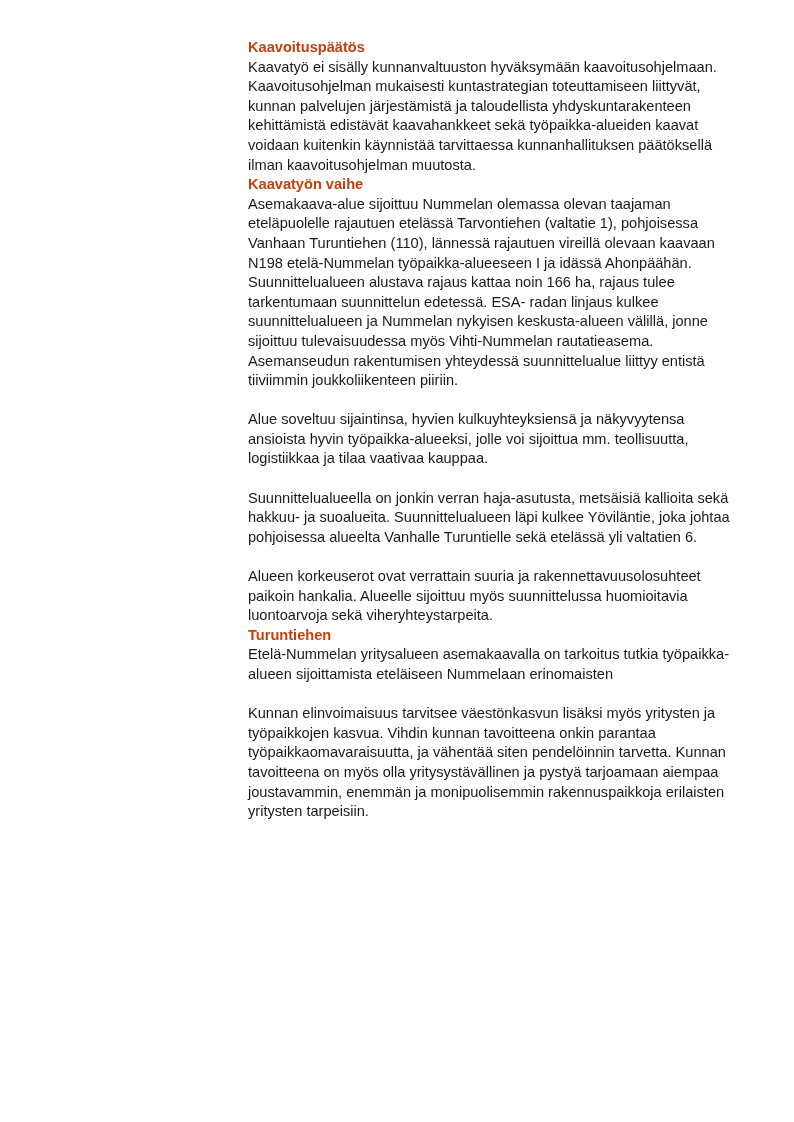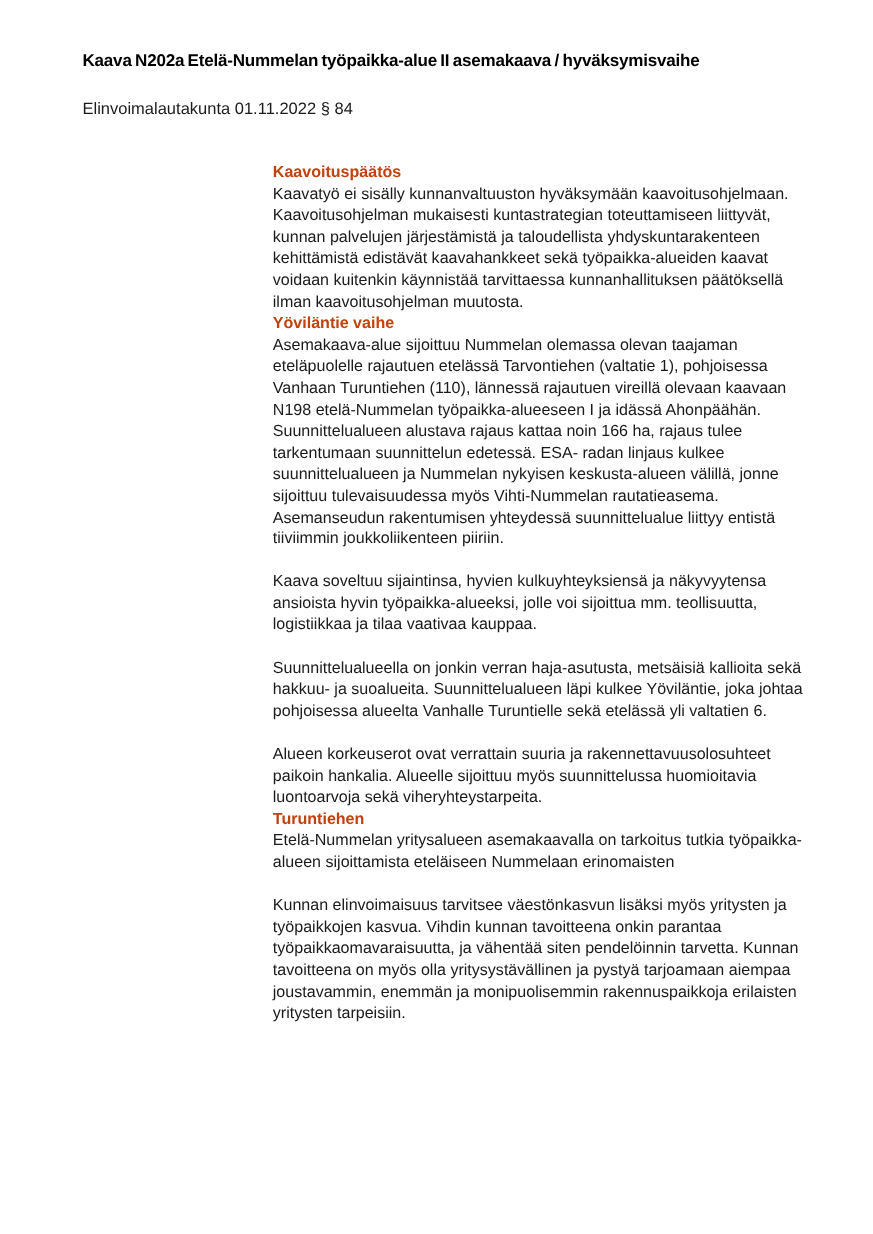--- a/index.html
+++ b/index.html
@@ -57,39 +57,35 @@
   }
   .doc-content p:last-child {
     margin-bottom: 0;
   }
 </style>
 </head>
 <body>
 
 <div class="page">
 
-  <header class="doc-header">
-    <h1 class="doc-title">Kaava N202a Etelä-Nummelan työpaikka-alue II asemakaava / hyväksymisvaihe</h1>
-    <p class="doc-subtitle">Elinvoimalautakunta 01.11.2022 § 84</p>
-  </header>
 
   <main class="doc-content">
 
     <section>
       <h2 class="section-heading">Kaavoituspäätös</h2>
       <p>Kaavatyö ei sisälly kunnanvaltuuston hyväksymään kaavoitusohjelmaan. Kaavoitusohjelman mukaisesti kuntastrategian toteuttamiseen liittyvät, kunnan palvelujen järjestämistä ja taloudellista yhdyskuntarakenteen kehittämistä edistävät kaavahankkeet sekä työpaikka-alueiden kaavat voidaan kuitenkin käynnistää tarvittaessa kunnanhallituksen päätöksellä ilman kaavoitusohjelman muutosta.</p>
     </section>
 
     <section>
-      <h2 class="section-heading">Yöviläntie vaihe</h2>
+      <h2 class="section-heading">Kaavatyön vaihe</h2>
     </section>
 
     <section>
       <p>Asemakaava-alue sijoittuu Nummelan olemassa olevan taajaman eteläpuolelle rajautuen etelässä Tarvontiehen (valtatie 1), pohjoisessa Vanhaan Turuntiehen (110), lännessä rajautuen vireillä olevaan kaavaan N198 etelä-Nummelan työpaikka-alueeseen I ja idässä Ahonpäähän. Suunnittelualueen alustava rajaus kattaa noin 166 ha, rajaus tulee tarkentumaan suunnittelun edetessä. ESA- radan linjaus kulkee suunnittelualueen ja Nummelan nykyisen keskusta-alueen välillä, jonne sijoittuu tulevaisuudessa myös Vihti-Nummelan rautatieasema. Asemanseudun rakentumisen yhteydessä suunnittelualue liittyy entistä tiiviimmin joukkoliikenteen piiriin.</p>
-      <p>Kaava soveltuu sijaintinsa, hyvien kulkuyhteyksiensä ja näkyvyytensa ansioista hyvin työpaikka-alueeksi, jolle voi sijoittua mm. teollisuutta, logistiikkaa ja tilaa vaativaa kauppaa.</p>
+      <p>Alue soveltuu sijaintinsa, hyvien kulkuyhteyksiensä ja näkyvyytensa ansioista hyvin työpaikka-alueeksi, jolle voi sijoittua mm. teollisuutta, logistiikkaa ja tilaa vaativaa kauppaa.</p>
       <p>Suunnittelualueella on jonkin verran haja-asutusta, metsäisiä kallioita sekä hakkuu- ja suoalueita. Suunnittelualueen läpi kulkee Yöviläntie, joka johtaa pohjoisessa alueelta Vanhalle Turuntielle sekä etelässä yli valtatien 6.</p>
       <p>Alueen korkeuserot ovat verrattain suuria ja rakennettavuusolosuhteet paikoin hankalia. Alueelle sijoittuu myös suunnittelussa huomioitavia luontoarvoja sekä viheryhteystarpeita.</p>
     </section>
 
     <section>
       <h2 class="section-heading">Turuntiehen</h2>
       <p>Etelä-Nummelan yritysalueen asemakaavalla on tarkoitus tutkia työpaikka-alueen sijoittamista eteläiseen Nummelaan erinomaisten</p>
       <p>Kunnan elinvoimaisuus tarvitsee väestönkasvun lisäksi myös yritysten ja työpaikkojen kasvua. Vihdin kunnan tavoitteena onkin parantaa työpaikkaomavaraisuutta, ja vähentää siten pendelöinnin tarvetta. Kunnan tavoitteena on myös olla yritysystävällinen ja pystyä tarjoamaan aiempaa joustavammin, enemmän ja monipuolisemmin rakennuspaikkoja erilaisten yritysten tarpeisiin.</p>
     </section>
 

